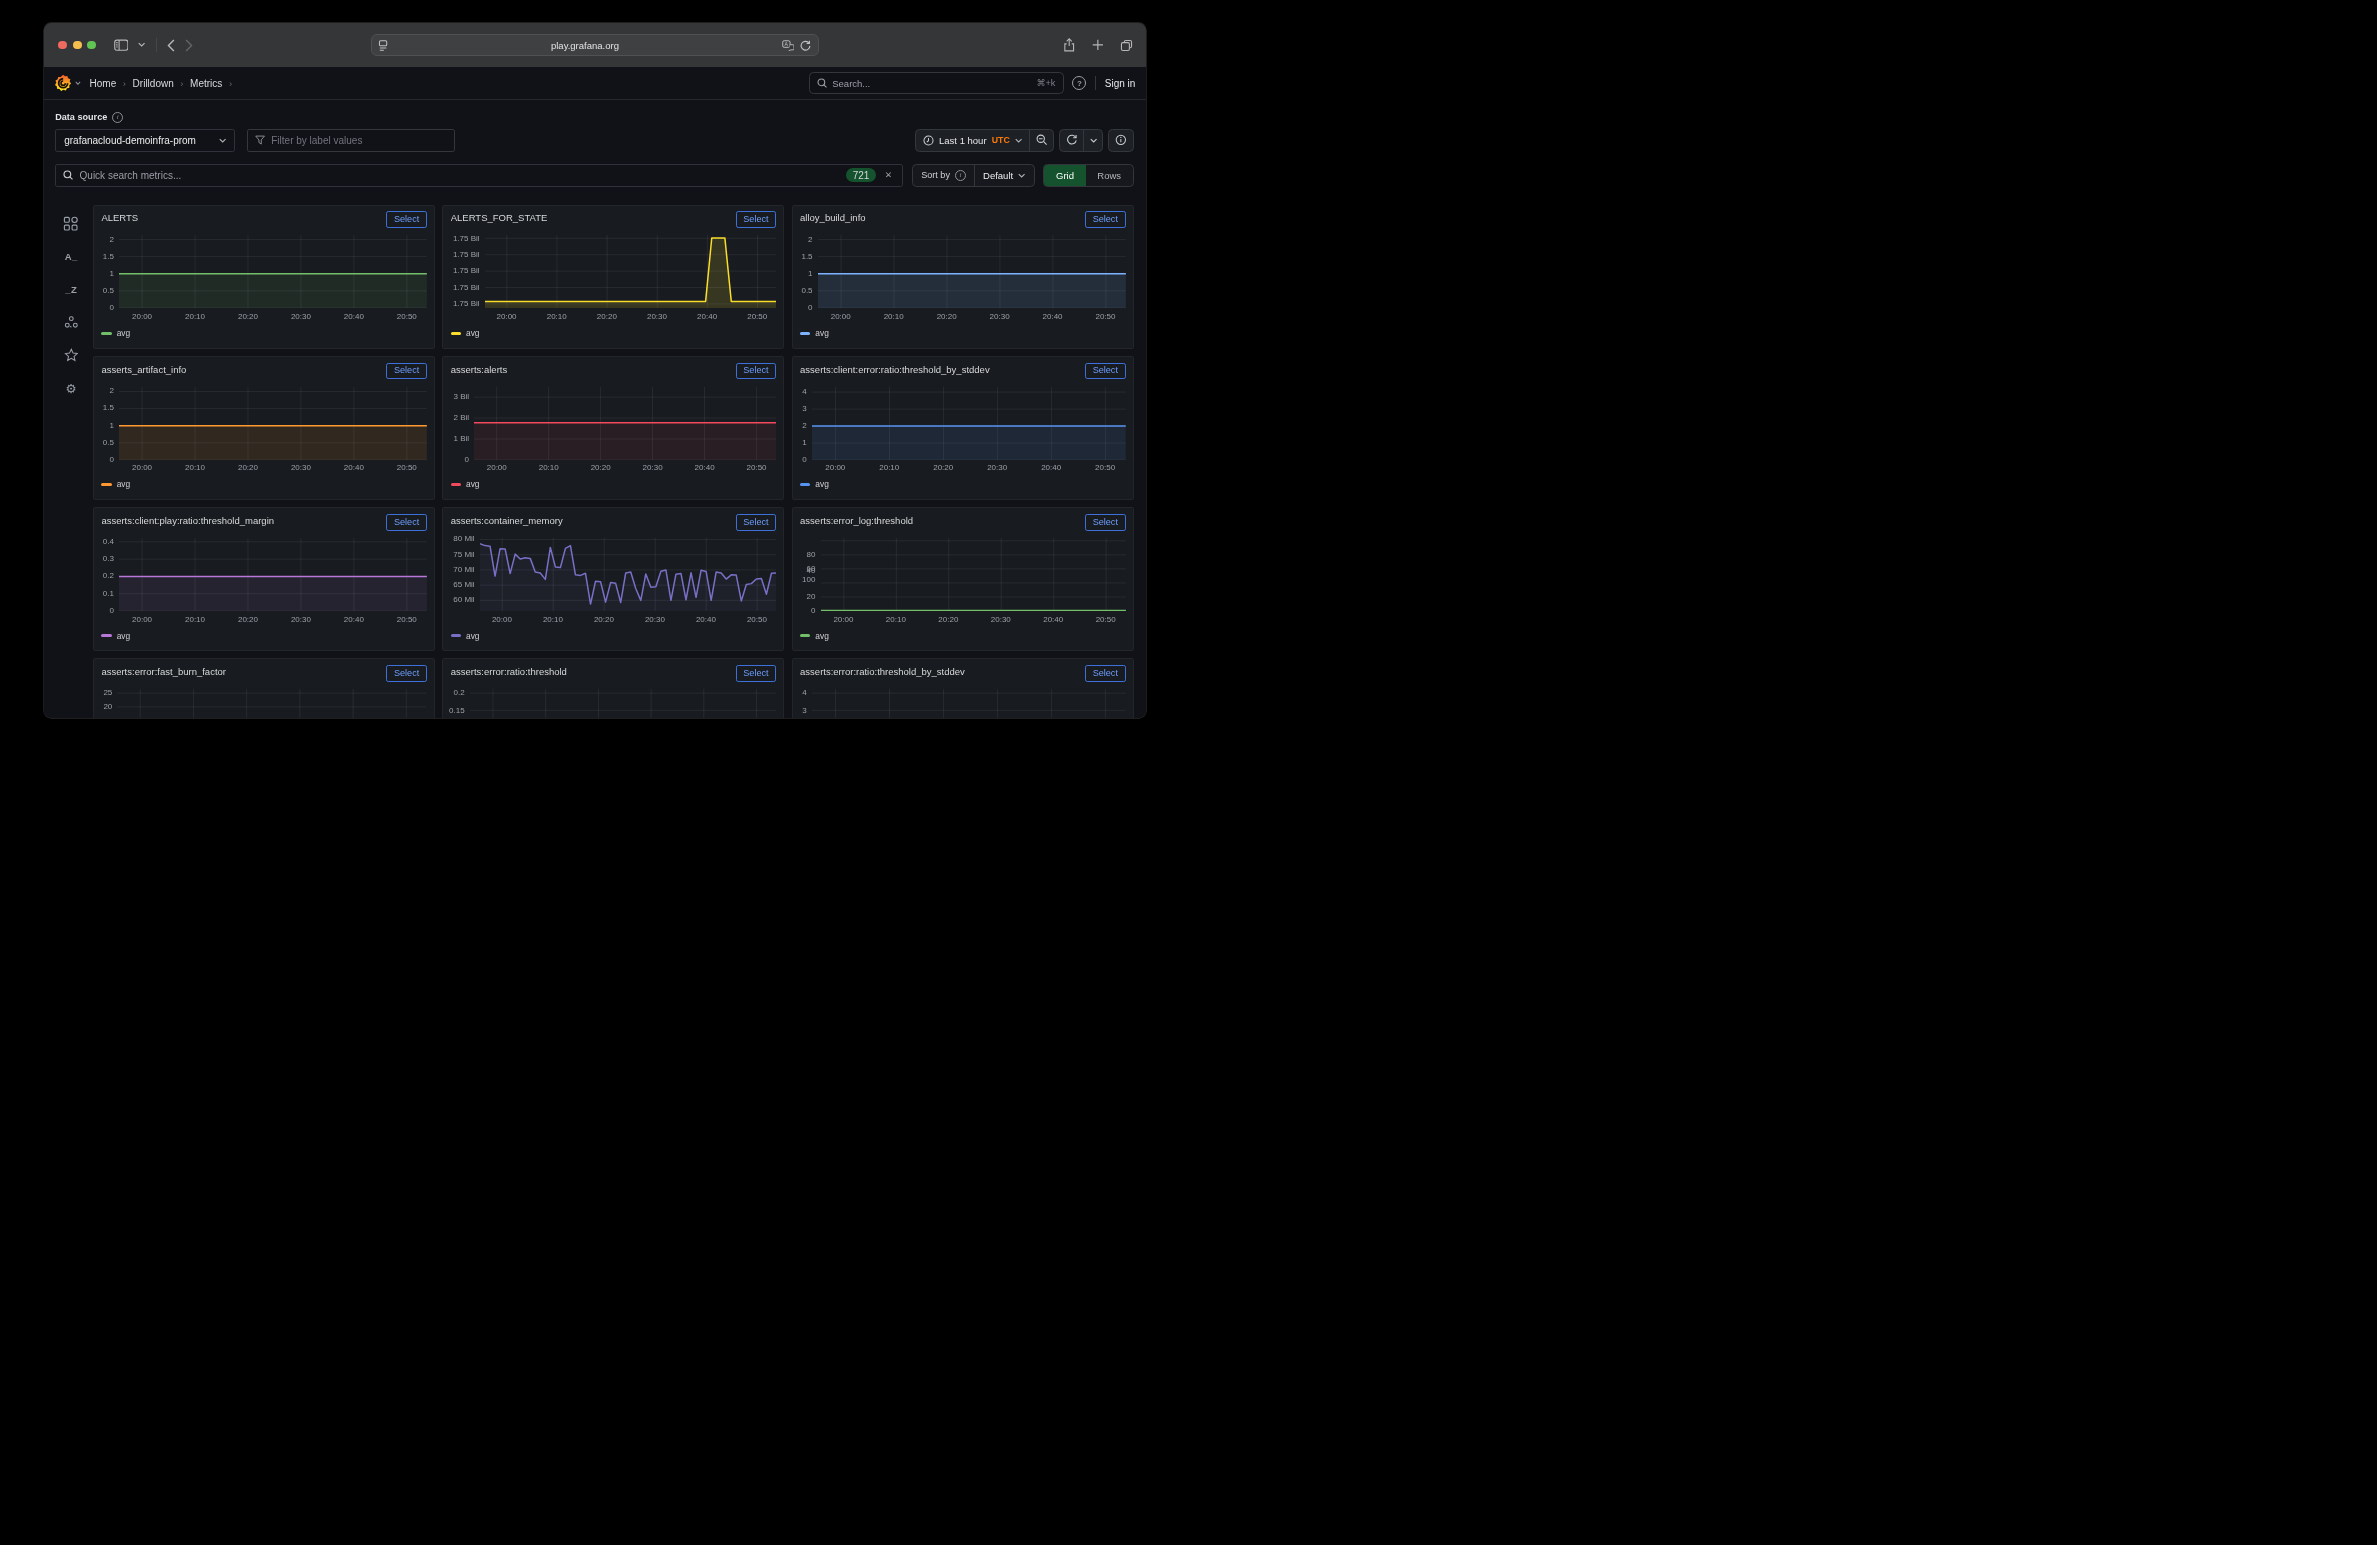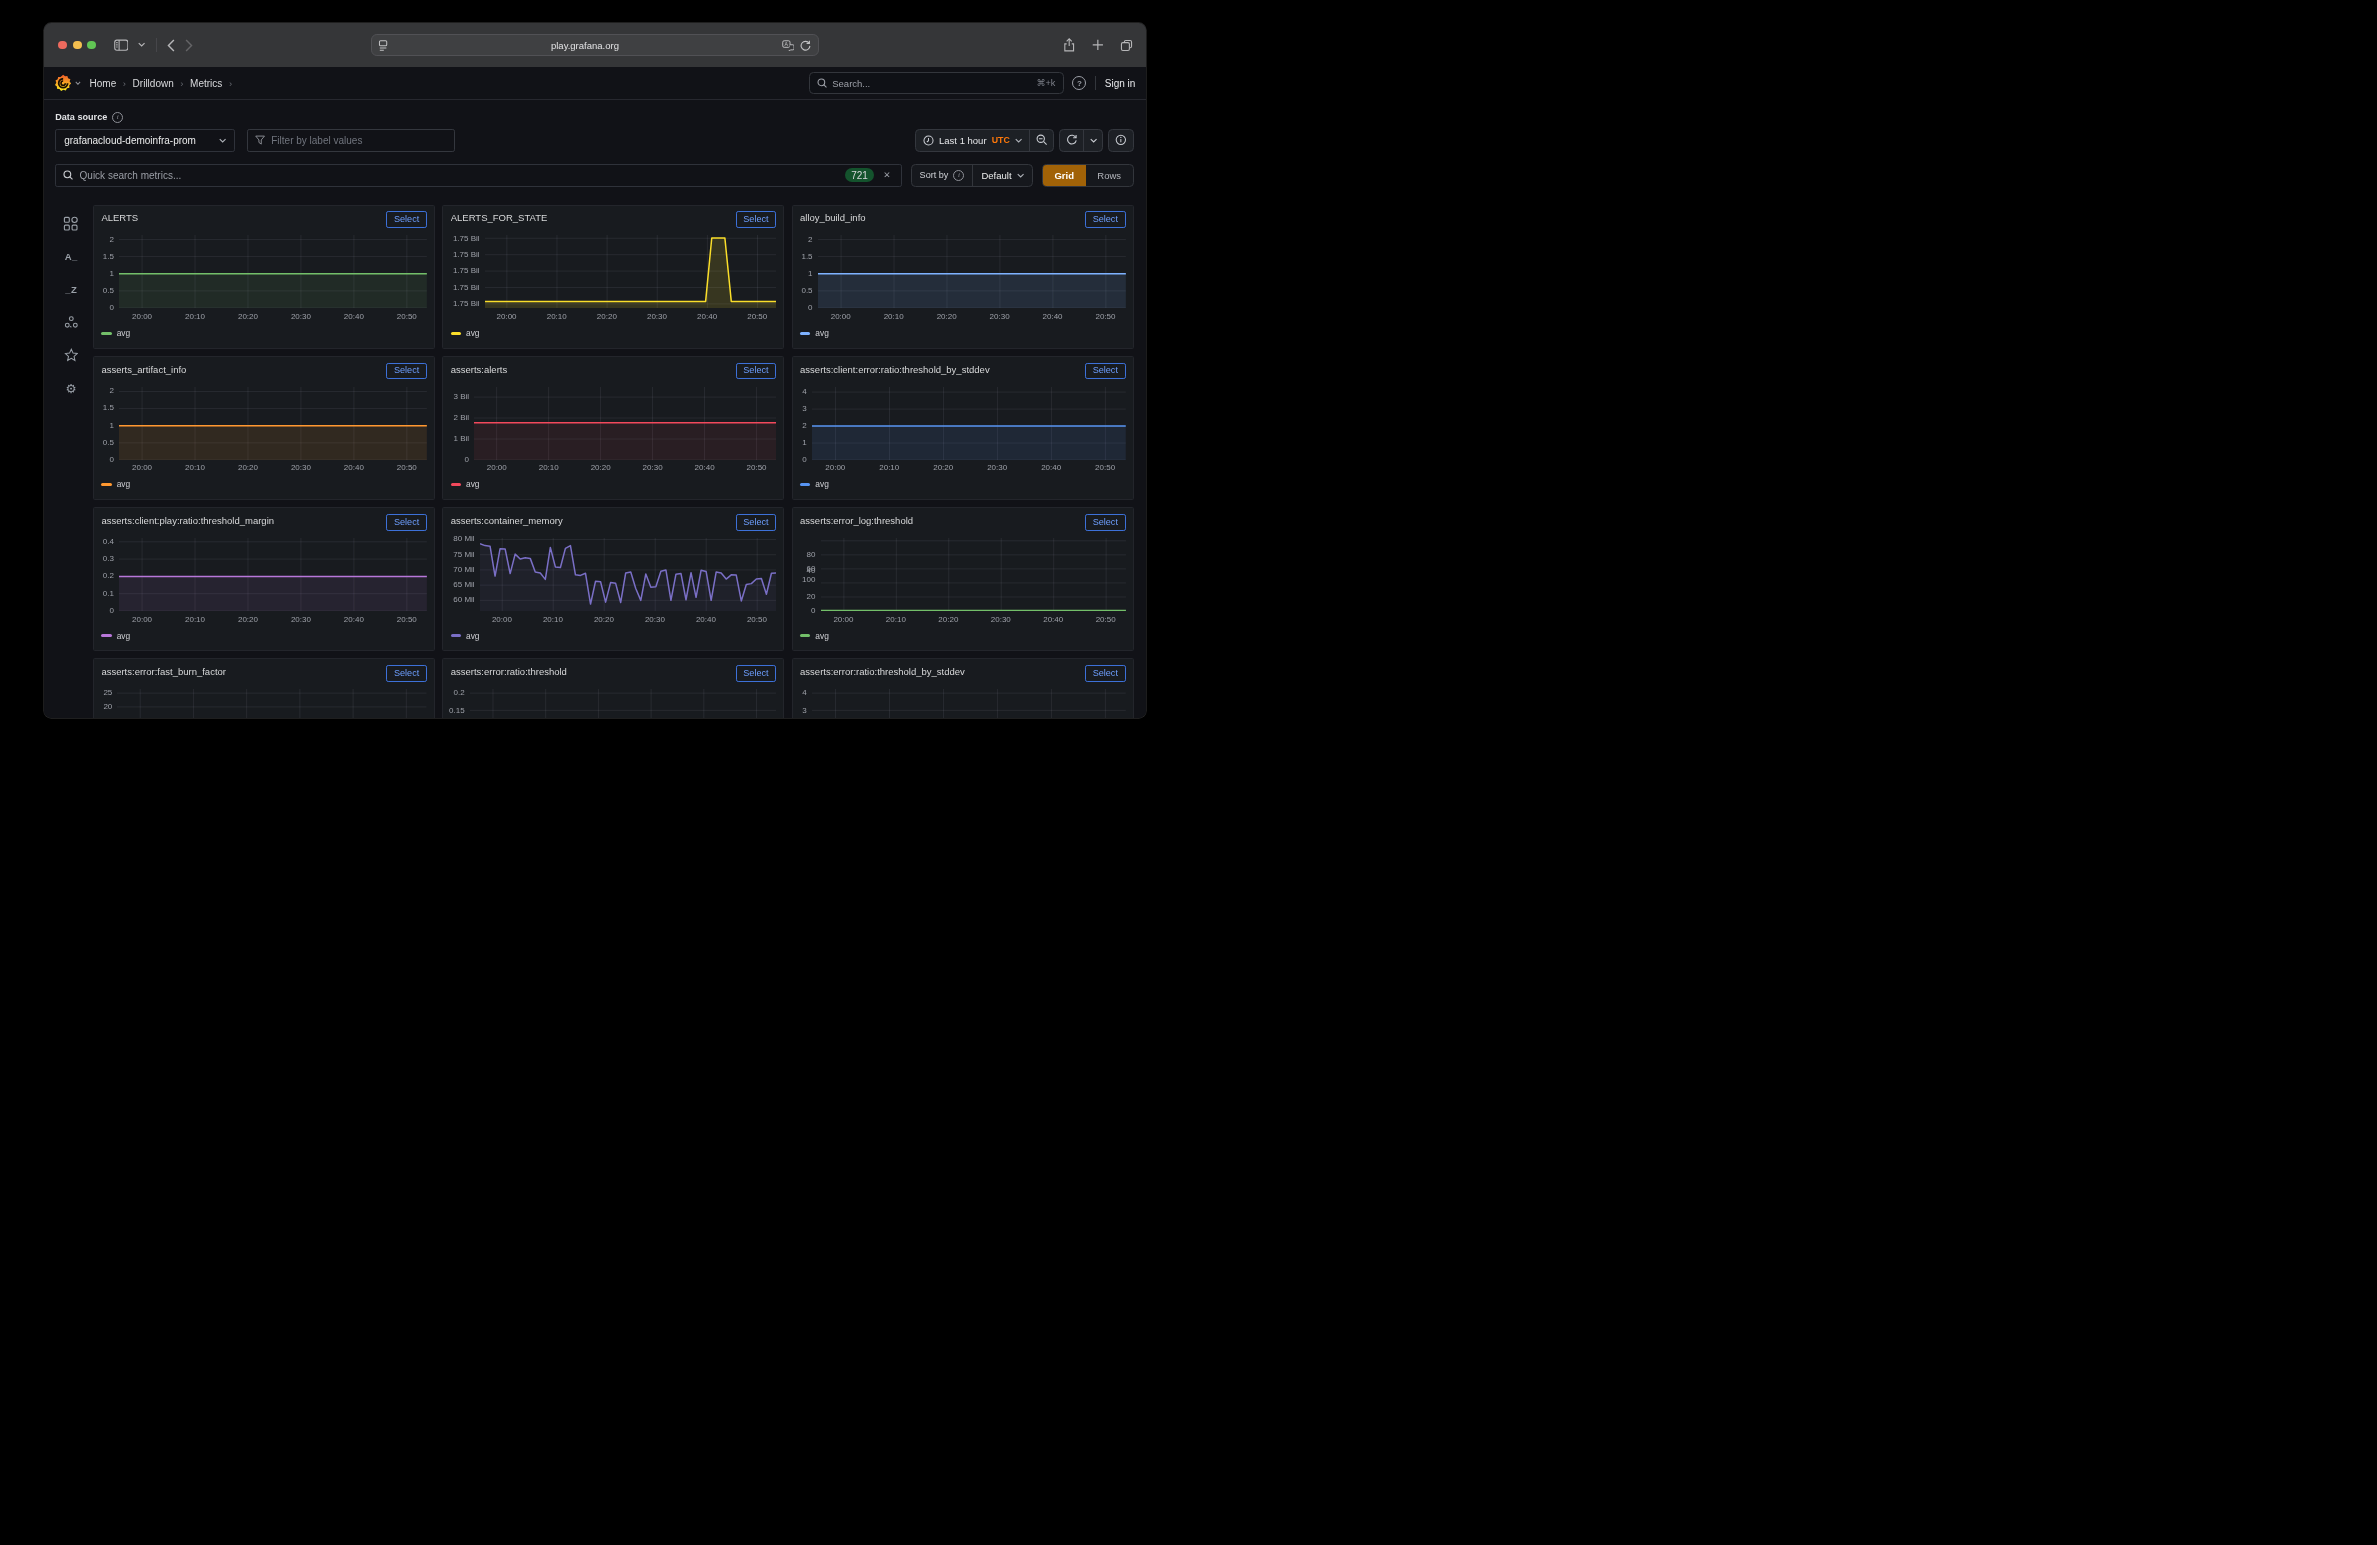--- a/index.html
+++ b/index.html
@@ -72,21 +72,21 @@
   .qs-input input { flex:1; background:transparent; border:none; outline:none; color:#c9ccd4;
                     font-size:10px; font-family:inherit; }
   .qs-input input::placeholder { color:#9b9ea6; }
   .count-pill { background:#14532d; color:#d7d8dc; font-size:10px; border-radius:8px; padding:1.5px 6.6px;margin-left:12px; }
   .clear-x { color:#9b9ea6; font-size:8.8px; padding:0 2.9px; }
   .sort-group { display:flex; height:23.4px; border:0.7px solid #33363c; border-radius:4.4px; overflow:hidden; background:#16181d; }
   .sort-seg { display:flex; align-items:center; gap:5.1px; padding:0 8px; font-size:9.1px; color:#cfd1d6; }
   .sort-seg + .sort-seg { border-left:0.7px solid #33363c; color:#eceded; font-size:9.5px; }
   .toggle-group { display:flex; height:23.4px; border:0.7px solid #33363c; border-radius:4.4px; overflow:hidden; background:#16181d; }
   .tgl { padding:0 11.7px; display:flex; align-items:center; font-size:9.5px; color:#b4b6bc; }
-  .tgl.active { background:#a16207; color:#ffffff; font-weight:700; }
+  .tgl.active { background:#14532d; color:#ffffff; font-weight:400; }
 
   
   .main { flex:1; display:flex; padding:2.9px 11.7px 0; overflow:hidden; }
   .rail { width:32px; flex:0 0 32px; display:flex; flex-direction:column; align-items:center;
           gap:15.4px; padding-top:10.2px; color:#9aa0a8; }
   .rail-item { width:17.6px; height:17.6px; display:flex; align-items:center; justify-content:center;
                font-size:9.5px; font-weight:700; letter-spacing:0.4px; }
   .grid-area { flex:1; margin-left:5.9px; display:grid; grid-template-columns:repeat(3,1fr);
                grid-auto-rows:144px; gap:7.3px; align-content:start; }
 

